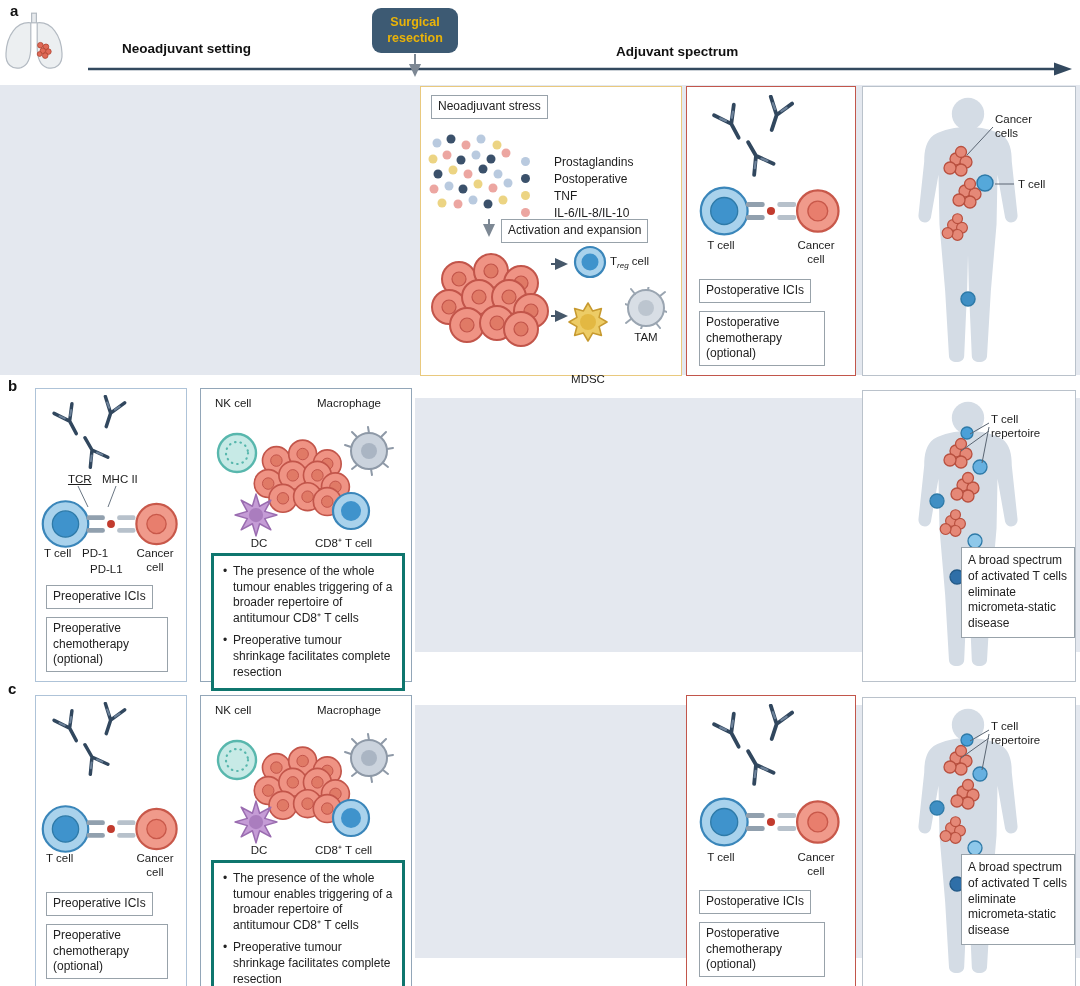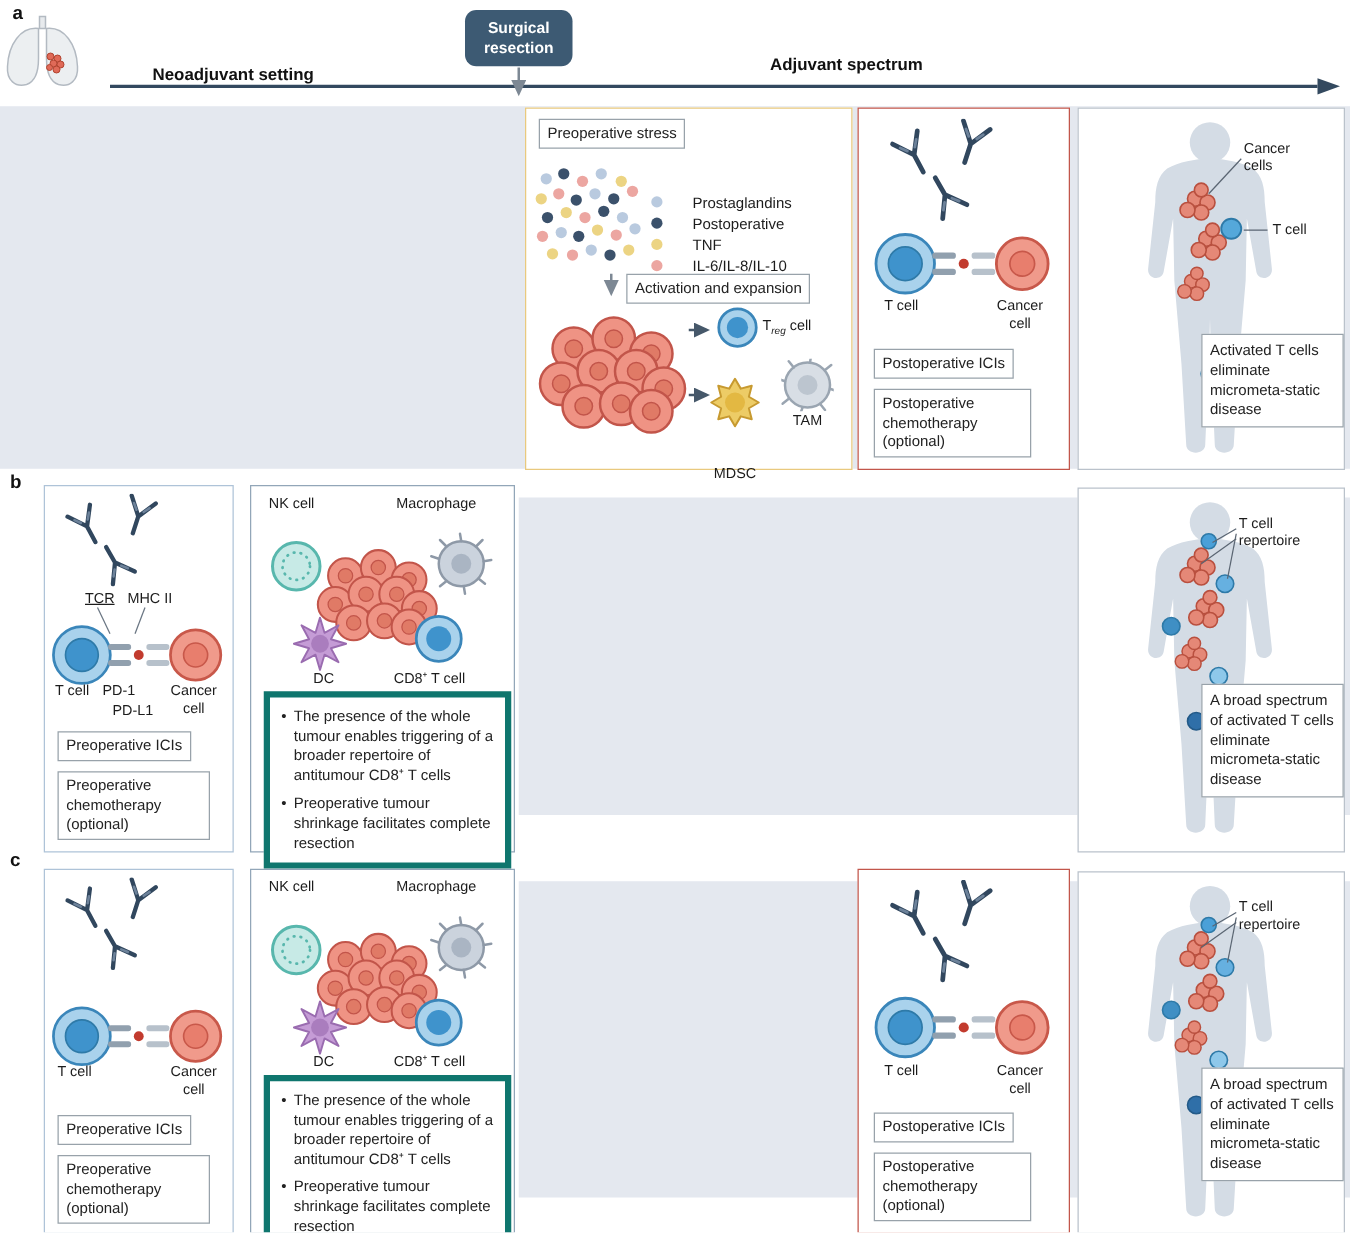--- a/index.html
+++ b/index.html
@@ -9,27 +9,27 @@
   .panel{position:absolute;background:#fff;border:1.5px solid #ccc;z-index:2;}
   .p-yellow{border-color:#e9c97e;}
   .p-red{border-color:#c2564b;}
   .p-blue{border-color:#aec3d8;}
   .p-slate{border-color:#92a6b8;}
   .p-gray{border-color:#bac2cb;}
   .lbl{position:absolute;font-size:11.5px;color:#1c1c1c;line-height:1.18;z-index:4;}
   .lbl-c{text-align:center;}
   .mini-box{position:absolute;border:1px solid #98a2aa;background:#fff;padding:3px 6px;font-size:12px;line-height:1.3;color:#222;z-index:4;}
   .cap-box{position:absolute;border:1px solid #98a2aa;background:#fff;padding:5px 6px;font-size:12px;line-height:1.32;color:#222;z-index:5;}
-  .bullets{position:absolute;border:5px solid #0f766e;background:#fff;padding:8px;font-size:12px;line-height:1.3;color:#222;z-index:4;}
+  .bullets{position:absolute;border:3px solid #0f766e;background:#fff;padding:8px;font-size:12px;line-height:1.3;color:#222;z-index:4;}
   .bullet{position:relative;padding-left:11px;margin-bottom:7px;}
   .bullet:last-child{margin-bottom:0;}
   .bullet::before{content:"•";position:absolute;left:1px;top:0;}
   .sec-label{position:absolute;font-weight:bold;font-size:13.5px;color:#111;z-index:3;}
   .panel-letter{position:absolute;font-weight:bold;font-size:15px;color:#111;z-index:6;}
-  .badge{position:absolute;background:#3d5a73;color:#ffffff;font-weight:bold;font-size:12.5px;text-align:center;border-radius:9px;padding:6px 10px;line-height:1.3;width:66px;z-index:3;}
+  .badge{position:absolute;background:#3d5a73;color:#eab308;font-weight:bold;font-size:12.5px;text-align:center;border-radius:9px;padding:6px 10px;line-height:1.3;width:66px;z-index:3;}
   .leg-row{display:flex;align-items:center;height:17px;font-size:12px;color:#1c1c1c;white-space:nowrap;gap:18px;}
   .leg-dot{display:inline-block;width:9px;height:9px;border-radius:50%;margin-right:6px;flex:0 0 auto;}
   .nowrap{white-space:nowrap;}
   sub{font-size:8px;font-style:italic;}
   svg{display:block;}
 </style>
 </head>
 <body>
 
 <svg width="0" height="0" style="position:absolute" aria-hidden="true">
@@ -145,28 +145,28 @@
   <svg class="abs" style="left:0;top:10px;z-index:3;" width="68" height="64" viewBox="-40 -40 80 80">
       <use href="#lung"></use>
     </svg>
 
   <svg class="abs" style="left:0;top:0;z-index:2;" width="1080" height="84">
     <line x1="88" y1="69" x2="1054" y2="69" stroke="#33495f" stroke-width="2.6"></line>
     <polygon points="1054,62.5 1072,69 1054,75.5" fill="#33495f"></polygon>
     <line x1="415" y1="54" x2="415" y2="74" stroke="#7d8894" stroke-width="2" marker-end="url(#arrGray)"></line>
   </svg>
 
-  <div class="sec-label" style="left:122px;top:52px;">Neoadjuvant setting</div>
+  <div class="sec-label" style="left:122px;top:41px;">Neoadjuvant setting</div>
   <div class="badge" style="left:372px;top:8px;">Surgical resection</div>
   <div class="sec-label" style="left:616px;top:44px;">Adjuvant spectrum</div>
 
   <div class="band" style="left:0;top:85px;width:1080px;height:290px;"></div>
 
   <div class="panel p-yellow" style="left:420px;top:86px;width:260px;height:288px;">
-    <div class="mini-box" style="left:10px;top:8px;">Preoperative stress</div>
+    <div class="mini-box" style="left:10px;top:8px;">Neoadjuvant stress</div>
     <svg class="abs" style="left:4px;top:46px;" width="92" height="82">
       <g>
         <circle cx="12" cy="10" r="4.5" fill="#b9cadf"></circle>
           <circle cx="26" cy="6" r="4.5" fill="#3b516b"></circle>
           <circle cx="41" cy="12" r="4.5" fill="#eca6a1"></circle>
           <circle cx="56" cy="6" r="4.5" fill="#b9cadf"></circle>
           <circle cx="72" cy="12" r="4.5" fill="#ecd483"></circle>
         <circle cx="8" cy="26" r="4.5" fill="#ecd483"></circle>
           <circle cx="22" cy="22" r="4.5" fill="#eca6a1"></circle>
           <circle cx="36" cy="27" r="4.5" fill="#3b516b"></circle>
@@ -263,21 +263,20 @@
       <g>
           <use href="#redcluster" transform="translate(90,138) scale(0.9)"></use>
         </g>
       <circle cx="122" cy="96" r="8" fill="#55a8da" stroke="#2e7aa8" stroke-width="1.5"></circle>
       <circle cx="105" cy="212" r="7" fill="#3f8fc4" stroke="#2e7aa8" stroke-width="1.5"></circle>
       <line x1="130" y1="40" x2="104" y2="68" stroke="#5a6572" stroke-width="1"></line>
       <line x1="151" y1="97" x2="132" y2="97" stroke="#5a6572" stroke-width="1"></line>
     </svg>
     <div class="lbl" style="left:132px;top:26px;width:48px;">Cancer cells</div>
     <div class="lbl nowrap" style="left:155px;top:91px;">T cell</div>
-    <div class="cap-box" style="left:98px;top:180px;width:100px;">Activated T cells eliminate micrometa-static disease</div>
   </div>
 
   <div class="panel-letter" style="left:8px;top:377px;">b</div>
   <div class="band" style="left:415px;top:398px;width:665px;height:254px;"></div>
 
   <div class="panel p-blue" style="left:35px;top:388px;width:150px;height:292px;">
     <svg class="abs" style="left:8px;top:6px;" width="96" height="76" viewBox="0 0 90 75">
         <use href="#abset"></use>
       </svg>
     <div class="lbl nowrap" style="left:32px;top:84px;text-decoration:underline;">TCR</div>

